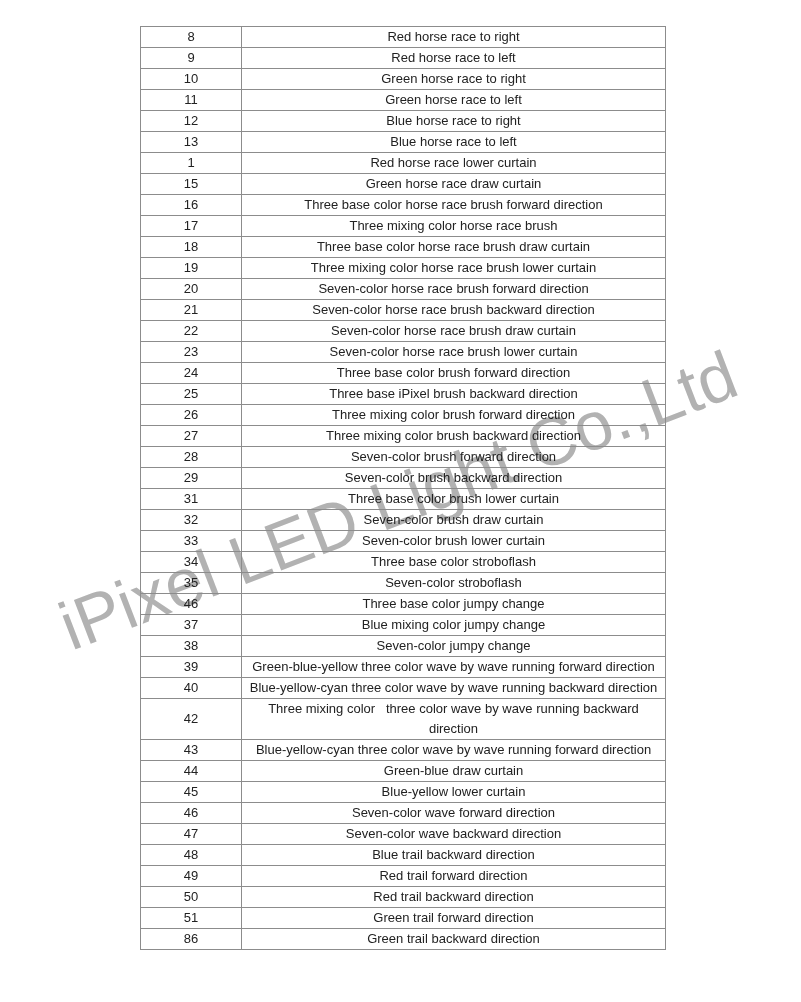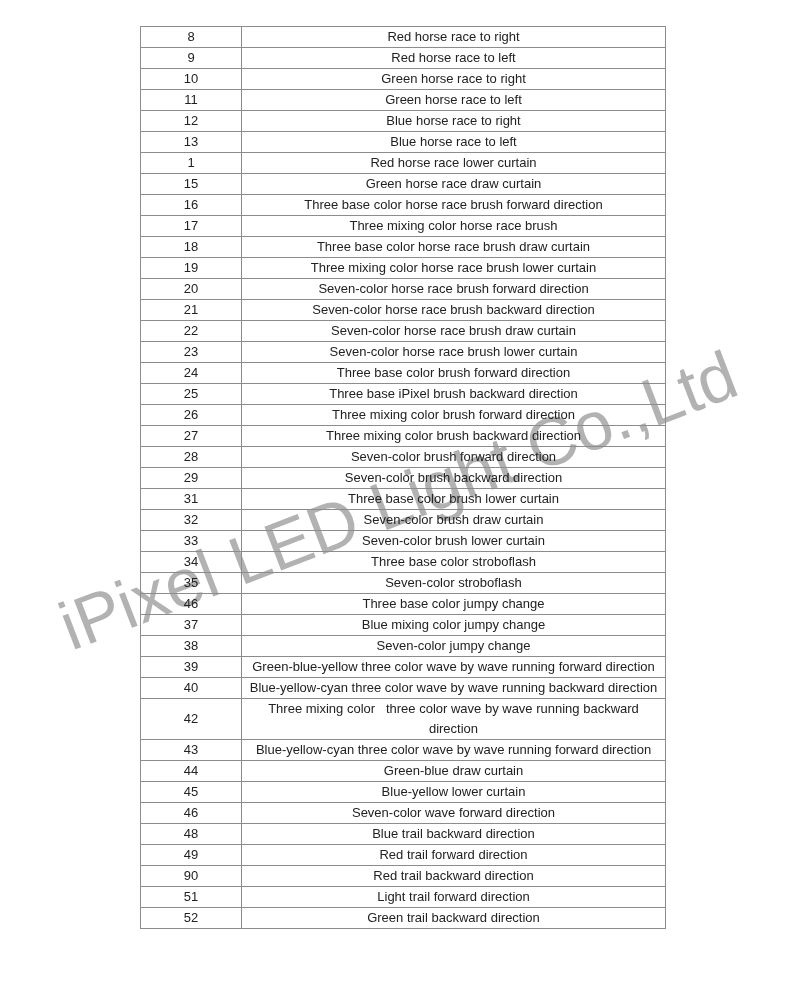--- a/index.html
+++ b/index.html
@@ -211,34 +211,38 @@
         </tr>
         <tr>
           <td class="col-num">45</td>
           <td class="col-desc">Blue-yellow lower curtain</td>
         </tr>
         <tr>
           <td class="col-num">46</td>
           <td class="col-desc">Seven-color wave forward direction</td>
         </tr>
         <tr>
+          <td class="col-num">47</td>
+          <td class="col-desc">Seven-color wave backward direction</td>
+        </tr>
+        <tr>
           <td class="col-num">48</td>
           <td class="col-desc">Blue trail backward direction</td>
         </tr>
         <tr>
           <td class="col-num">49</td>
           <td class="col-desc">Red trail forward direction</td>
         </tr>
         <tr>
-          <td class="col-num">90</td>
+          <td class="col-num">50</td>
           <td class="col-desc">Red trail backward direction</td>
         </tr>
         <tr>
           <td class="col-num">51</td>
-          <td class="col-desc">Light trail forward direction</td>
-        </tr>
-        <tr>
-          <td class="col-num">52</td>
+          <td class="col-desc">Green trail forward direction</td>
+        </tr>
+        <tr>
+          <td class="col-num">86</td>
           <td class="col-desc">Green trail backward direction</td>
         </tr>
       </tbody>
   </table>
 </div>
 
 </body></html>

